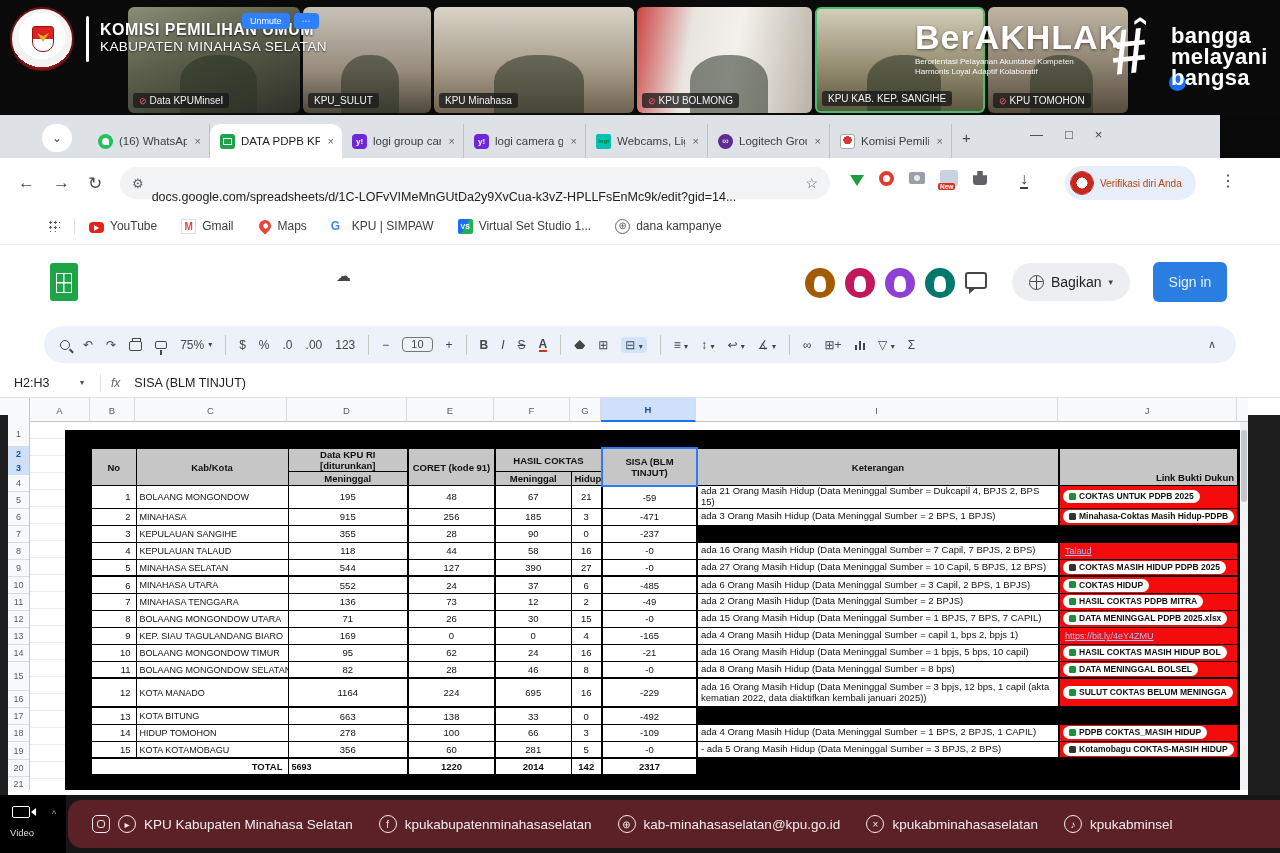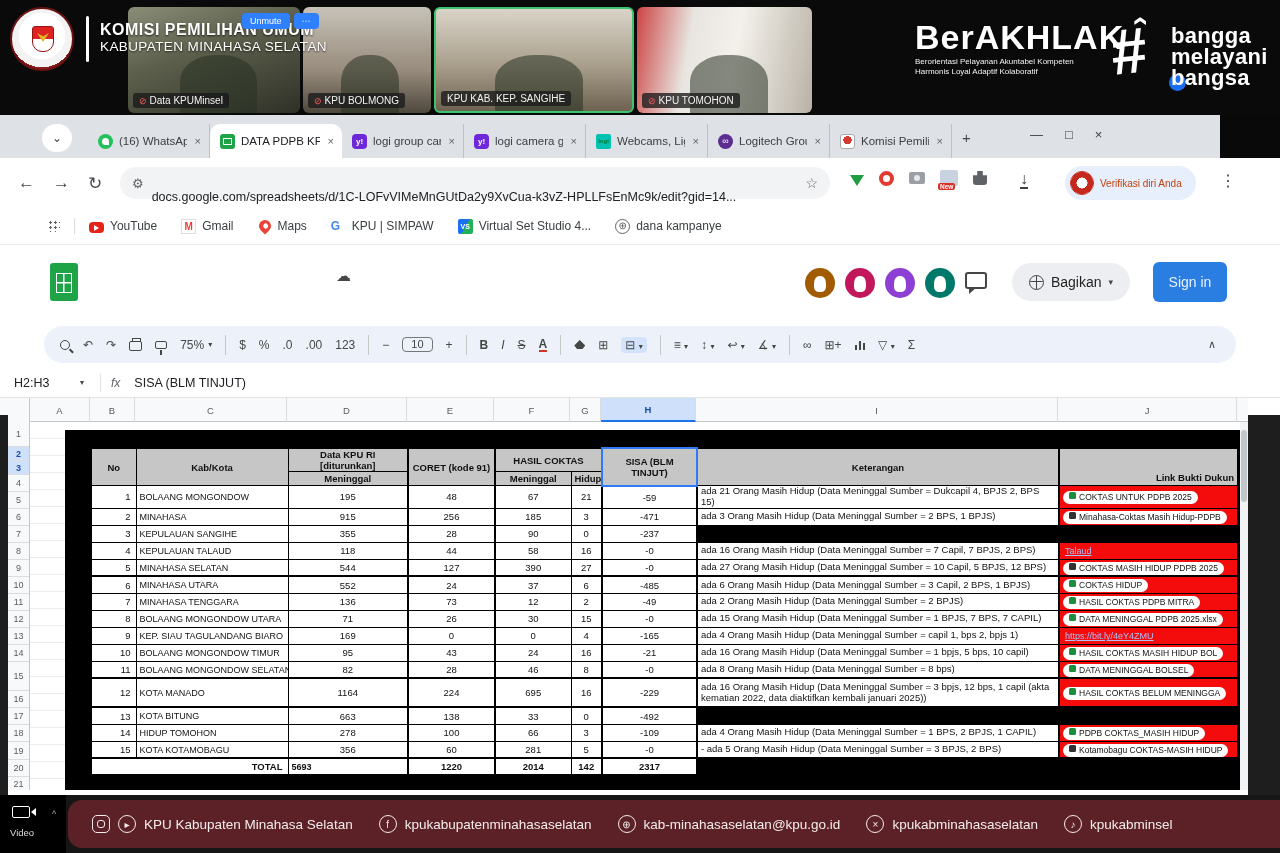--- a/index.html
+++ b/index.html
@@ -207,22 +207,22 @@
   .sheet tbody td:nth-child(6), .sheet tbody td:nth-child(7) { text-align:center; }
   .sheet tbody tr.datarow td:nth-child(4) { border-left-width:2px; border-right-width:2px; }
   .sheet tbody tr.datarow td:nth-child(7) { border-left-width:2px; border-right-width:2px; }
   .sheet tbody tr.datarow td:nth-child(9) { border-left-width:2px; }
   .sheet tr.gt td { border-top-width:2px; }
   .sheet tr.tall td { height:29px; }
   .c-ket { font-size:8.5px; text-align:left; white-space:normal; line-height:1.15; }
   .c-ket.blackc { background:#000; }
   .c-link { background:#f40b0b; white-space:nowrap; padding:0 2px; }
   .c-link.blackc { background:#000; }
-  .c-link .pill { display:none; gap:3px; background:#fff; border-radius:8px; padding:1px 6px 2px;
-    font-size:8.5px; font-weight:normal; color:#111; max-width:172px; overflow:hidden; }
+  .c-link .pill { display:none; align-items:center; gap:3px; background:#fff; border-radius:8px; padding:1px 6px 2px;
+    font-size:8.5px; font-weight:bold; color:#111; max-width:172px; overflow:hidden; }
   .c-link.pillc .pill { display:inline-flex; }
   .c-link .txtlink { display:none; color:#a8c4ff; text-decoration:underline; font-size:9px; padding-left:2px; }
   .c-link.linkc .txtlink { display:inline; }
   .pill-icon { width:7px; height:7px; border-radius:1.5px; flex:none; }
   .pill-icon.sheets { background:#1e8e3e; }
   .pill-icon.doc { background:#333; }
   .totalrow td { border-top-width:2px; font-weight:bold; height:18px; font-size:10px; text-align:center; }
   .totalrow td:nth-child(3) { border-left-width:2px; border-right-width:2px; }
   .totalrow td:nth-child(6) { border-left-width:2px; border-right-width:2px; }
   .totalrow td.blk { background:#000; }
@@ -262,21 +262,35 @@
     <div class="feeds">
 
         <div class="feed muted">
           <div class="person"></div>
           <div class="nametag">
             <span class="mic">⊘</span>
             <span>Data KPUMinsel</span>
           </div>
         </div>
 
-
+        <div class="feed">
+          <div class="person"></div>
+          <div class="nametag">
+
+            <span>KPU_SULUT</span>
+          </div>
+        </div>
+
+        <div class="feed">
+          <div class="person"></div>
+          <div class="nametag">
+
+            <span>KPU Minahasa</span>
+          </div>
+        </div>
 
         <div class="feed muted">
           <div class="person"></div>
           <div class="nametag">
             <span class="mic">⊘</span>
             <span>KPU BOLMONG</span>
           </div>
         </div>
 
         <div class="feed active">
@@ -422,21 +436,21 @@
           <span>Maps</span>
         </span>
 
         <span class="bmitem">
           <span class="bmicon bm-g"></span>
           <span>KPU | SIMPAW</span>
         </span>
 
         <span class="bmitem">
           <span class="bmicon bm-vs"></span>
-          <span>Virtual Set Studio 4...</span>
+          <span>Virtual Set Studio 1...</span>
         </span>
 
         <span class="bmitem">
           <span class="bmicon bm-gl"></span>
           <span>dana kampanye</span>
         </span>
 
     </div>
   </div>
 
@@ -774,21 +788,21 @@
           <td class="c-link linkc">
             
             <span class="txtlink">https://bit.ly/4eY4ZMU</span>
           </td>
         </tr>
 
         <tr class="datarow">
           <td>10</td>
           <td>BOLAANG MONGONDOW TIMUR</td>
           <td>95</td>
-          <td>43</td>
+          <td>62</td>
           <td>24</td>
           <td>16</td>
           <td>-21</td>
           <td class="c-ket">ada 16 Orang Masih Hidup (Data Meninggal Sumber = 1 bpjs, 5 bps, 10 capil)</td>
           <td class="c-link pillc">
             <span class="pill">
               <span class="pill-icon sheets"></span>
               <span>HASIL COKTAS MASIH HIDUP BOL</span>
             </span>
             
@@ -818,21 +832,21 @@
           <td>KOTA MANADO</td>
           <td>1164</td>
           <td>224</td>
           <td>695</td>
           <td>16</td>
           <td>-229</td>
           <td class="c-ket">ada 16 Orang Masih Hidup (Data Meninggal Sumber = 3 bpjs, 12 bps, 1 capil (akta kematian 2022, data diaktifkan kembali januari 2025))</td>
           <td class="c-link pillc">
             <span class="pill">
               <span class="pill-icon sheets"></span>
-              <span>HASIL COKTAS BELUM MENINGGA</span>
+              <span>SULUT COKTAS BELUM MENINGGA</span>
             </span>
             
           </td>
         </tr>
 
         <tr class="datarow gt">
           <td>13</td>
           <td>KOTA BITUNG</td>
           <td>663</td>
           <td>138</td>

